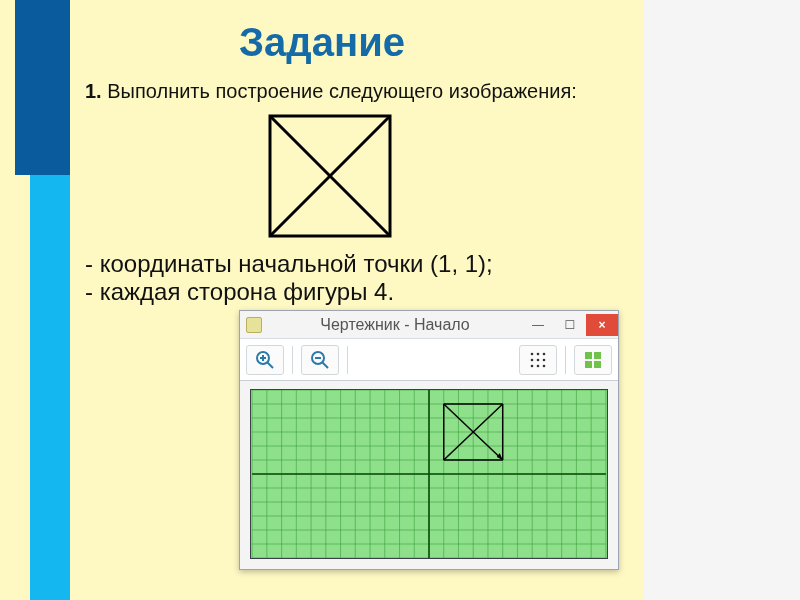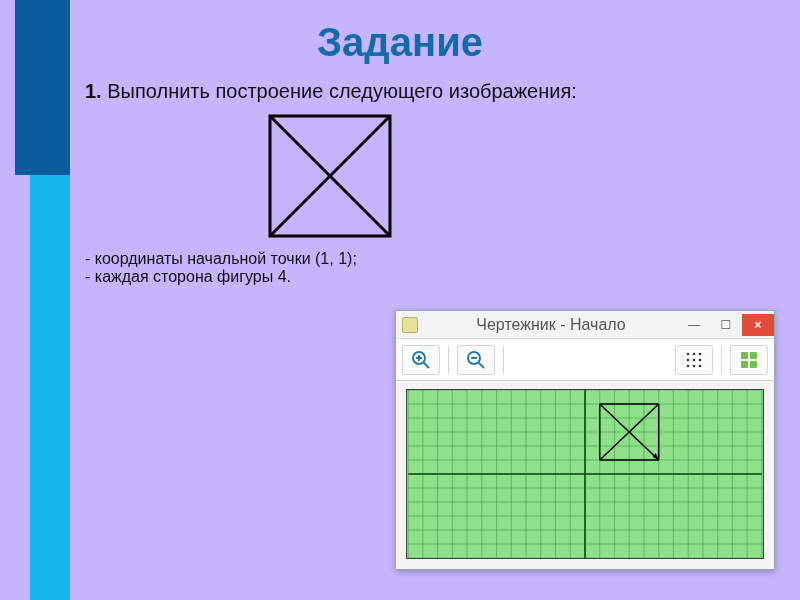--- a/index.html
+++ b/index.html
@@ -5,23 +5,23 @@
   * { margin: 0; padding: 0; box-sizing: border-box; }
   body {
     width: 800px;
     height: 600px;
     background: #f5f5f5;
     font-family: Arial, sans-serif;
     overflow: hidden;
     position: relative;
   }
   .slide {
-    width: 800px;
+    width: 644px;
     height: 600px;
-    background: #c4b5fd;
+    background: #fef9c3;
     position: relative;
   }
   .sidebar {
     position: absolute;
     left: 0; top: 0;
     width: 70px;
     height: 600px;
   }
   .sidebar .stripe-dark {
     position: absolute;
@@ -52,21 +52,21 @@
     font-size: 20px;
     color: #111;
   }
   .task-line { margin-bottom: 1px; }
   .task-num { font-weight: bold; }
   .figure {
     margin: 8px 0 0 180px;
   }
   .bullets {
     margin-top: 4px;
-    font-size: 16px;
+    font-size: 24px;
   }
   .win {
     position: absolute;
     right: 25px;
     top: 310px;
     width: 380px;
     height: 260px;
     background: #f4f4f4;
     border: 1px solid #9aa5b1;
     box-shadow: 0 2px 6px rgba(0,0,0,.25);

